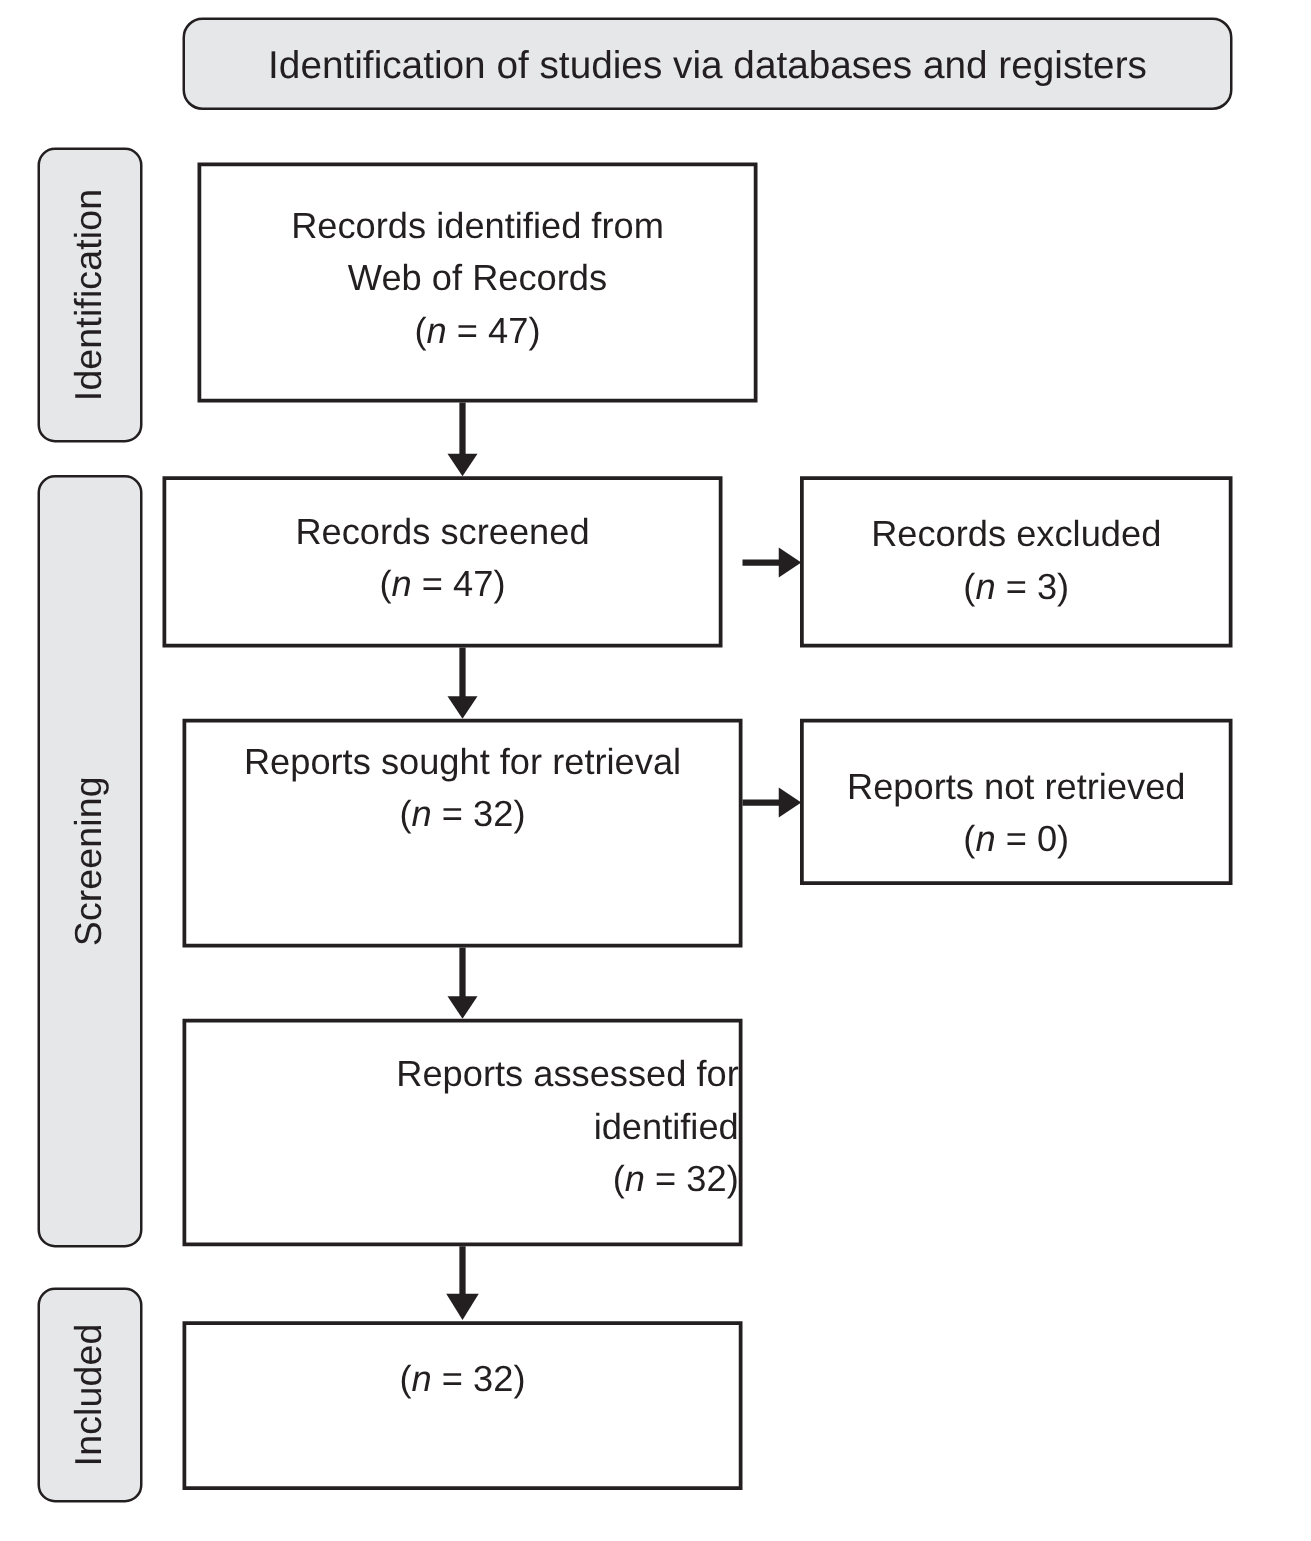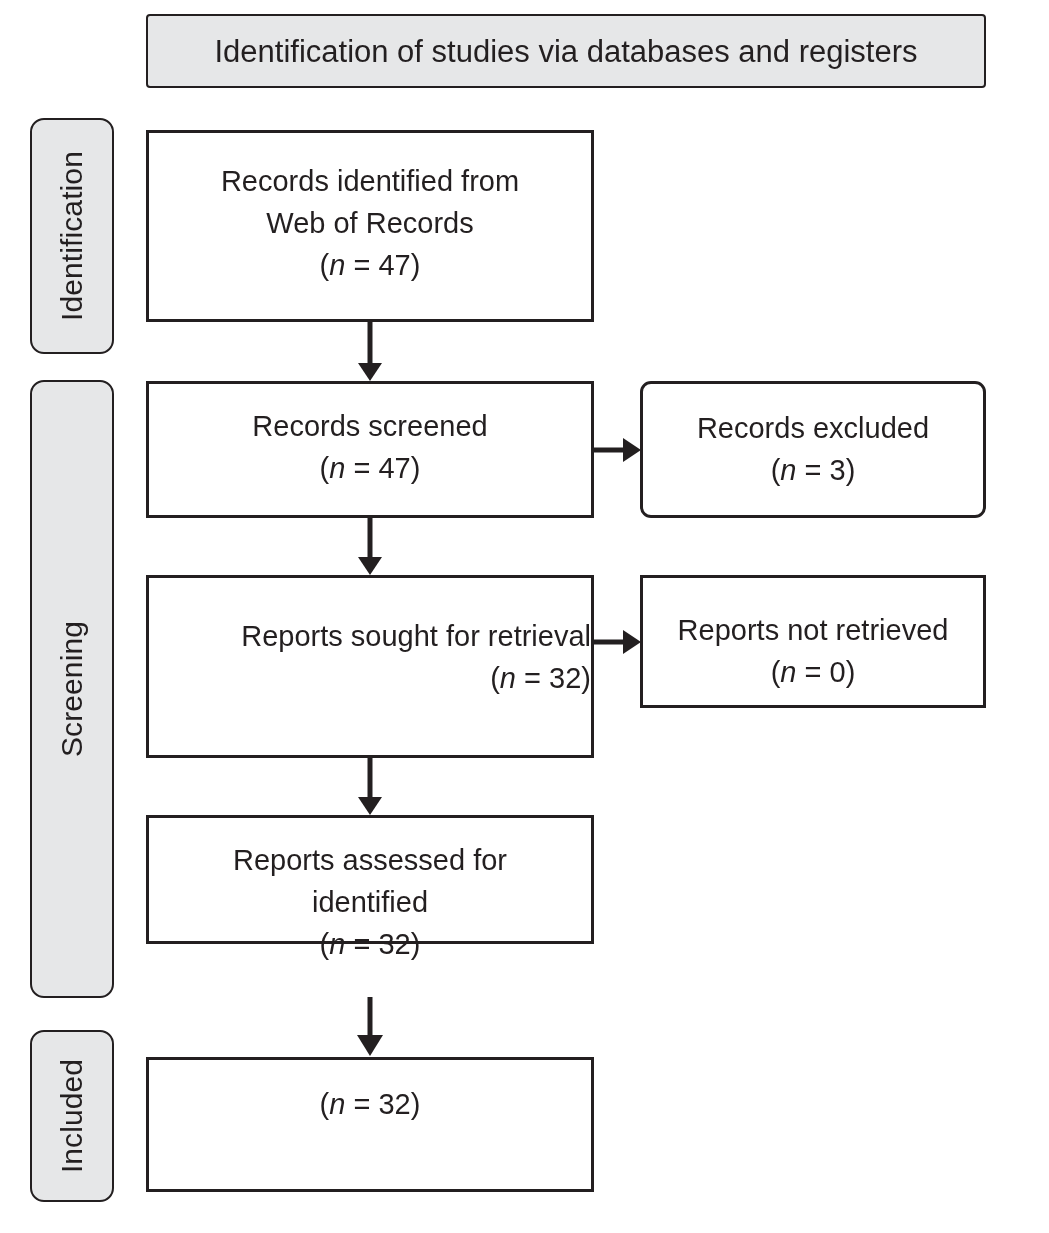--- a/index.html
+++ b/index.html
@@ -37,21 +37,21 @@
     color: #231f20;
     letter-spacing: 0.1px;
     line-height: 1;
   }
 
   
   .header-banner {
     position: absolute;
     background: #e6e7e8;
     border: 2px solid #231f20;
-    border-radius: 4px;
+    border-radius: 16px;
     box-sizing: border-box;
     display: flex;
     align-items: center;
     justify-content: center;
   }
   .header-banner .header-text {
     font-size: 31px;
     color: #231f20;
     white-space: nowrap;
     line-height: 1;
@@ -102,58 +102,58 @@
   </div>
 
   <div class="stage-band" style="left:30px; top:380px; width:84px; height:618px;">
     <span class="stage-text">Screening</span>
   </div>
 
   <div class="stage-band" style="left:30px; top:1030px; width:84px; height:172px;">
     <span class="stage-text">Included</span>
   </div>
 
-  <div class="flow-box" style="left:146px; top:130px; width:448px; height:192px; padding-top:28px;">
+  <div class="flow-box" style="left:158px; top:130px; width:448px; height:192px; padding-top:28px;">
     <div class="line">Records identified from</div>
     <div class="line">Web of Records</div>
     <div class="line"><span>(</span><span class="nital">n</span><span> = </span><span>47</span><span>)</span></div>
   </div>
 
   <div class="conn" style="left:352px; top:322px;">
     <svg width="36" height="60" viewBox="0 0 36 60">
       <line x1="18" y1="0" x2="18" y2="46" stroke="#231f20" stroke-width="5"></line>
       <polygon points="6,41 30,41 18,59" fill="#231f20"></polygon>
     </svg>
   </div>
 
-  <div class="flow-box" style="left:146px; top:381px; width:448px; height:137px; ">
+  <div class="flow-box" style="left:130px; top:381px; width:448px; height:137px; ">
     <div class="line">Records screened</div>
     <div class="line"><span>(</span><span class="nital">n</span><span> = </span><span>47</span><span>)</span></div>
   </div>
 
   <div class="conn" style="left:594px; top:432px;">
     <svg width="48" height="36" viewBox="0 0 48 36">
       <line x1="0" y1="18" x2="34" y2="18" stroke="#231f20" stroke-width="5"></line>
       <polygon points="29,6 29,30 47,18" fill="#231f20"></polygon>
     </svg>
   </div>
 
-  <div class="flow-box" style="left:640px; top:381px; width:346px; height:137px; padding-top:24px;border-radius:11px;">
+  <div class="flow-box" style="left:640px; top:381px; width:346px; height:137px; padding-top:24px;">
     <div class="line">Records excluded</div>
     <div class="line"><span>(</span><span class="nital">n</span><span> = </span><span>3</span><span>)</span></div>
   </div>
 
   <div class="conn" style="left:352px; top:518px;">
     <svg width="36" height="58" viewBox="0 0 36 58">
       <line x1="18" y1="0" x2="18" y2="44" stroke="#231f20" stroke-width="5"></line>
       <polygon points="6,39 30,39 18,57" fill="#231f20"></polygon>
     </svg>
   </div>
 
-  <div class="flow-box" style="left:146px; top:575px; width:448px; height:183px; padding-top:38px;align-items:flex-end;">
+  <div class="flow-box" style="left:146px; top:575px; width:448px; height:183px; padding-top:12px;">
     <div class="line">Reports sought for retrieval</div>
     <div class="line"><span>(</span><span class="nital">n</span><span> = </span><span>32</span><span>)</span></div>
   </div>
 
   <div class="conn" style="left:594px; top:624px;">
     <svg width="48" height="36" viewBox="0 0 48 36">
       <line x1="0" y1="18" x2="34" y2="18" stroke="#231f20" stroke-width="5"></line>
       <polygon points="29,6 29,30 47,18" fill="#231f20"></polygon>
     </svg>
   </div>
@@ -163,21 +163,21 @@
     <div class="line"><span>(</span><span class="nital">n</span><span> = </span><span>0</span><span>)</span></div>
   </div>
 
   <div class="conn" style="left:352px; top:758px;">
     <svg width="36" height="58" viewBox="0 0 36 58">
       <line x1="18" y1="0" x2="18" y2="44" stroke="#231f20" stroke-width="5"></line>
       <polygon points="6,39 30,39 18,57" fill="#231f20"></polygon>
     </svg>
   </div>
 
-  <div class="flow-box" style="left:146px; top:815px; width:448px; height:129px; ">
+  <div class="flow-box" style="left:146px; top:815px; width:448px; height:182px; align-items:flex-end;">
     <div class="line">Reports assessed for</div>
     <div class="line">identified</div>
     <div class="line"><span>(</span><span class="nital">n</span><span> = </span><span>32</span><span>)</span></div>
   </div>
 
   <div class="conn" style="left:352px; top:997px;">
     <svg width="36" height="60" viewBox="0 0 36 60">
       <line x1="18" y1="0" x2="18" y2="44" stroke="#231f20" stroke-width="5"></line>
       <polygon points="5,38 31,38 18,59" fill="#231f20"></polygon>
     </svg>

